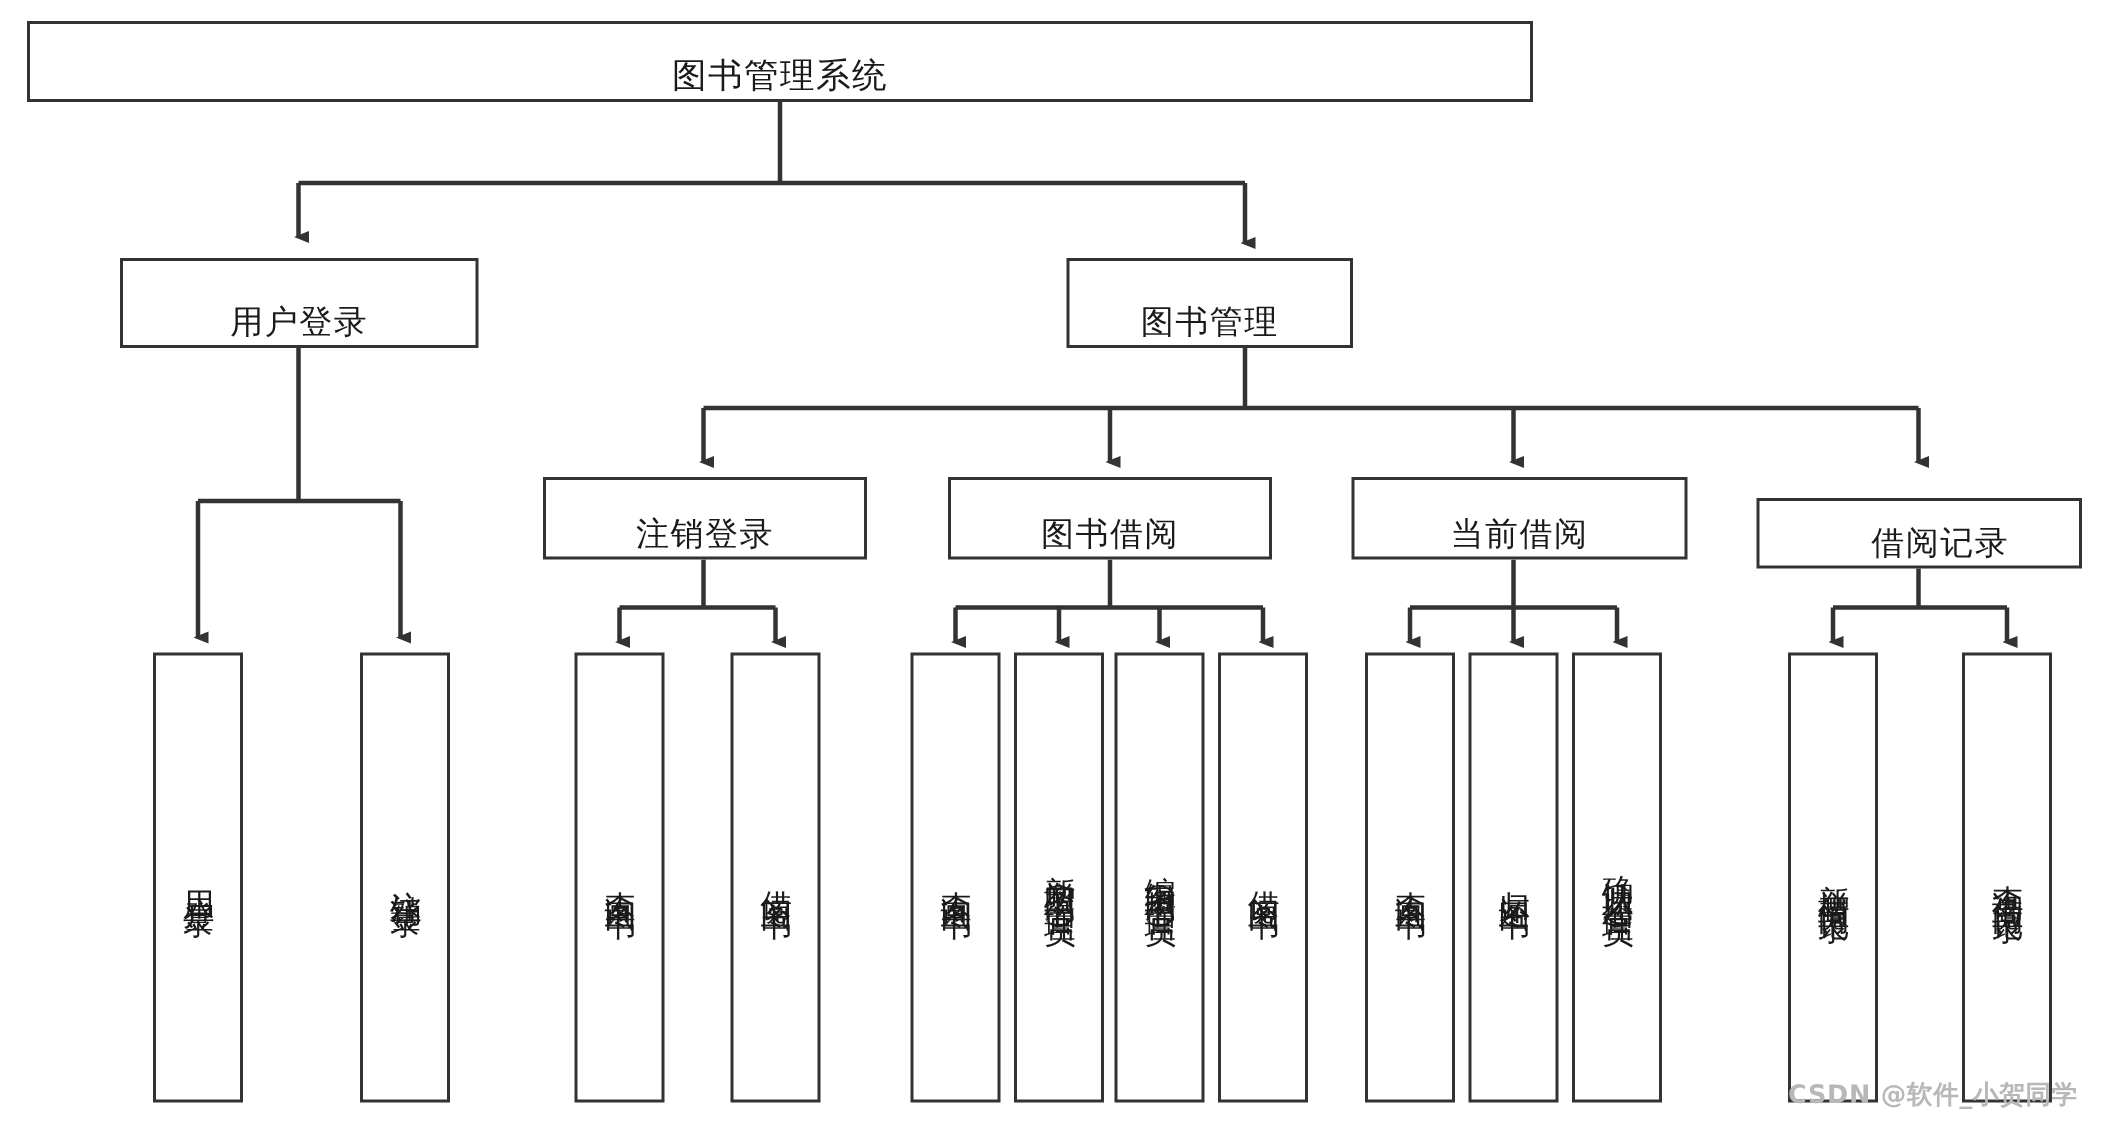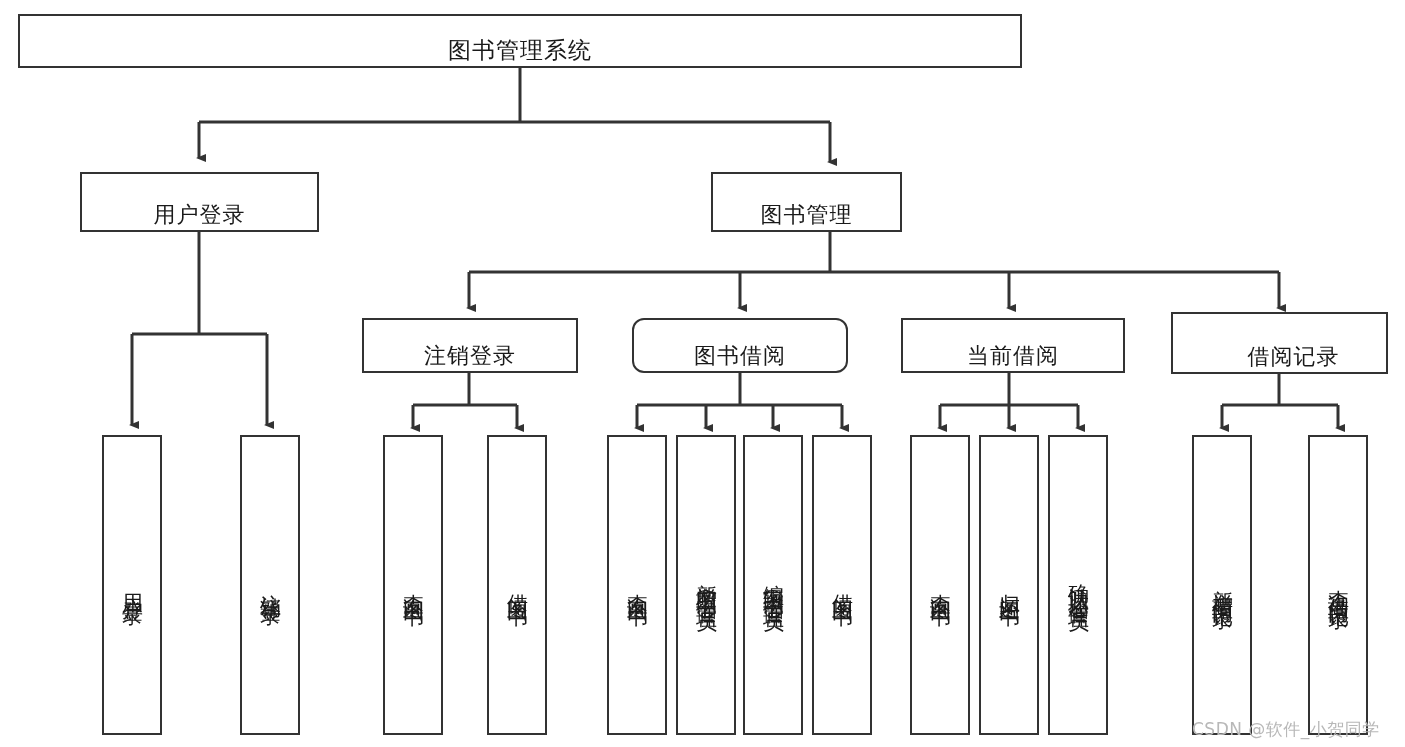--- a/index.html
+++ b/index.html
@@ -58,20 +58,21 @@
     text-orientation: upright;
     white-space: nowrap;
   }
   .watermark {
     position: absolute;
     font-size: 17px;
     color: #b8b8b8;
     white-space: nowrap;
     z-index: 6;
     letter-spacing: 0.5px;
+    font-weight: bold;
   }
 </style>
 </head>
 <body>
 
 <div id="canvas">
 
   <svg id="edges" viewBox="0 0 1405 747" xmlns="http://www.w3.org/2000/svg">
     <defs>
       <marker id="arrow" markerWidth="10" markerHeight="10" refX="5" refY="7" orient="auto" markerUnits="userSpaceOnUse">
@@ -131,27 +132,27 @@
   <div class="node h" style="left:80px; top:172px; width:239px; height:60px;">
     <span>用户登录</span>
   </div>
   <div class="node h" style="left:711px; top:172px; width:191px; height:60px;">
     <span>图书管理</span>
   </div>
 
   <div class="node h" style="left:362px; top:318px; width:216px; height:55px;">
     <span>注销登录</span>
   </div>
-  <div class="node h" style="left:632px; top:318px; width:216px; height:55px;border-radius:12px;">
+  <div class="node h" style="left:632px; top:318px; width:216px; height:55px;">
     <span>图书借阅</span>
   </div>
   <div class="node h" style="left:901px; top:318px; width:224px; height:55px;">
     <span>当前借阅</span>
   </div>
-  <div class="node h" style="left:1171px; top:312px; width:217px; height:62px;padding-left:28px;">
+  <div class="node h" style="left:1171px; top:332px; width:217px; height:47px;padding-left:28px;">
     <span>借阅记录</span>
   </div>
 
   <div class="node v" style="left:102px; top:435px; width:60px; height:300px;">
     <span class="vlabel">用户登录</span>
   </div>
   <div class="node v" style="left:240px; top:435px; width:60px; height:300px;">
     <span class="vlabel">注销登录</span>
   </div>
 

